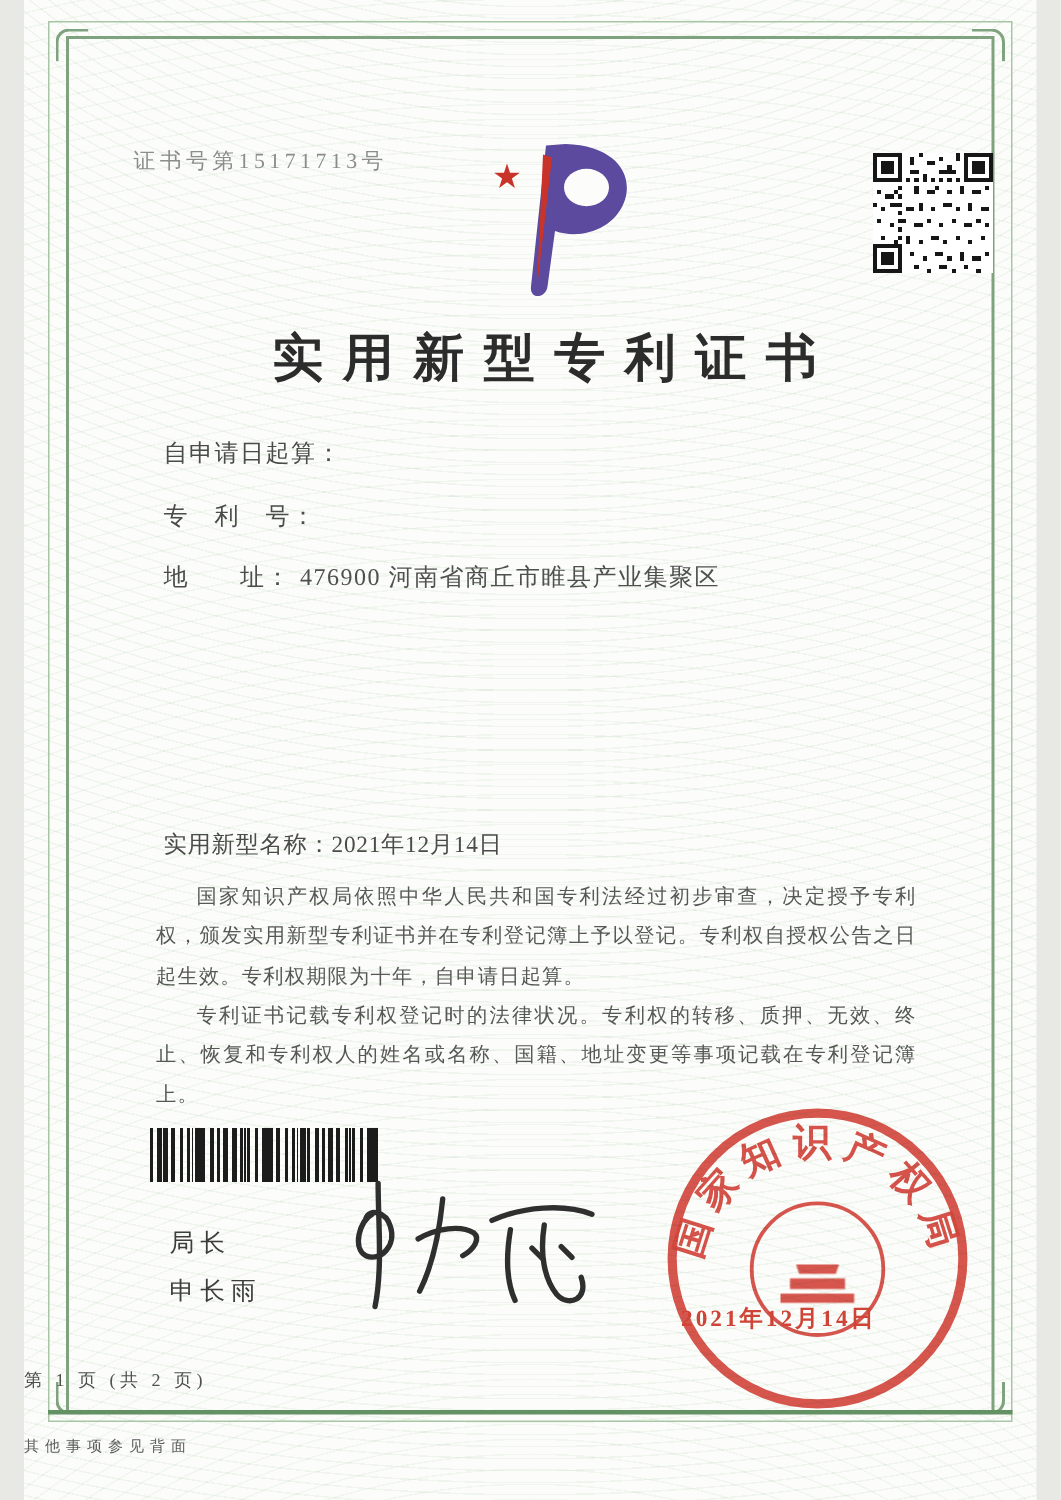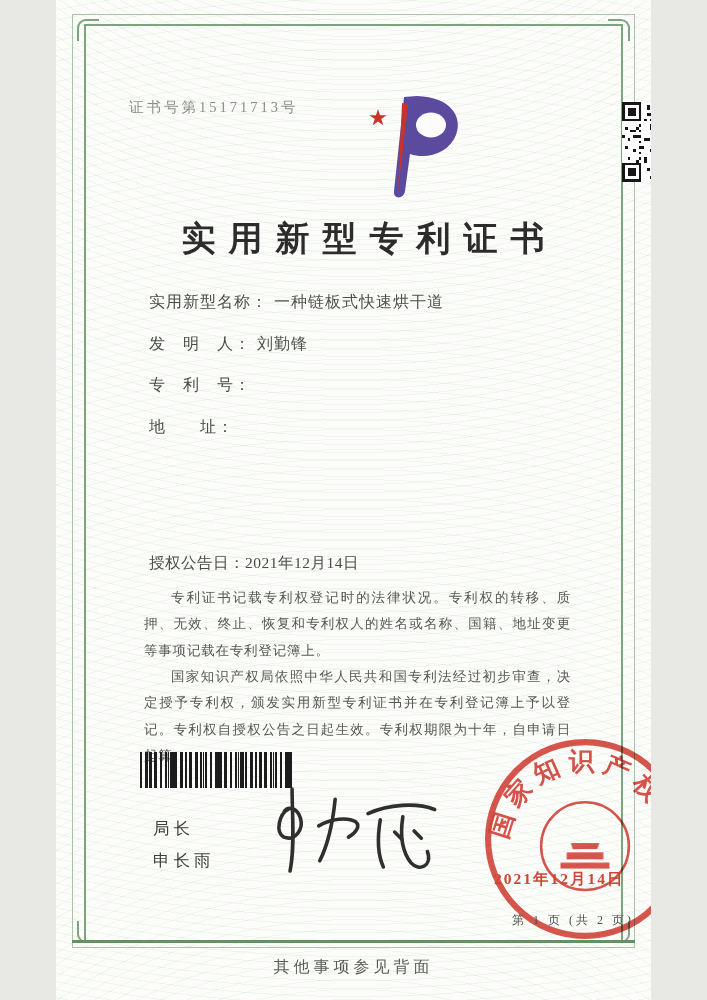--- a/index.html
+++ b/index.html
@@ -1,21 +1,21 @@
 <!DOCTYPE html>
 <html><head>
 <meta charset="utf-8">
 <style>
   * { box-sizing: border-box; margin: 0; padding: 0; }
   html,body { background:#e8e8e4; }
   body { font-family: "Liberation Serif", "DejaVu Serif", serif; }
 
   .page {
     position: relative;
-    width: 595px; height: 1000px;
+    width: 675px; height: 1000px;
     margin: 0 auto;
     overflow: hidden;
     background:
       repeating-radial-gradient(circle at 50% -420px, rgba(130,175,130,0.10) 0 1px, transparent 1px 8px),
       repeating-radial-gradient(circle at 50% 1440px, rgba(130,175,130,0.09) 0 1px, transparent 1px 10px),
       #fcfdfa;
   }
 
   
   .frame-outer { position:absolute; top:14px; left:16px; right:16px; bottom:52px;
@@ -65,24 +65,24 @@
   }
   .director { position:absolute; top:813px; left:97px; font-size:16.5px;
     color:#3c3e3a; letter-spacing:4px; line-height:32px; }
   .signature { position:absolute; top:778px; left:193px; width:200px; height:104px; }
 
   .seal { position:absolute; top:737px; left:427px; width:204px; height:204px;
     mix-blend-mode:multiply; }
   .seal-date { position:absolute; top:869px; left:438px; font-size:15.5px;
     color:#ce4437; letter-spacing:2px; font-weight:bold; }
 
-  .page-info { position:absolute; top:912px; left:0; right:17px; text-align:right;
+  .page-info { position:absolute; top:912px; left:0; right:4px; text-align:left;
     font-size:12px; letter-spacing:3px; color:#4e504c; }
-  .footer-note { position:absolute; top:957px; left:0; right:0; text-align:center;
-    font-size:16px; letter-spacing:4px; color:#5a5c58; }
+  .footer-note { position:absolute; top:957px; left:0; right:0; text-align:left;
+    font-size:10px; letter-spacing:4px; color:#5a5c58; }
 </style>
 </head>
 <body>
 
 <div class="page">
 
   <div class="frame-outer"></div>
   <div class="frame-inner"></div>
   <div class="corner tl"></div>
   <div class="corner tr"></div>
@@ -201,42 +201,38 @@
           <rect x="22" y="27" width="1" height="1"></rect>
           <rect x="25" y="28" width="1" height="1"></rect>
       </g>
     </svg>
   </span>
 
   <div class="title">实用新型专利证书</div>
 
   <div class="fields">
     <div class="field-row">
-      <span class="field-label">实用新型名称：</span>
-      <span class="field-value">一种链板式快速烘干道</span>
-    </div>
-    <div class="field-row">
-      <span class="field-label">发　明　人：</span>
-      <span class="field-value">刘勤锋</span>
+      <span class="field-label">自申请日起算：</span>
     </div>
     <div class="field-row">
       <span class="field-label">专　利　号：</span>
     </div>
     <div class="field-row">
       <span class="field-label">地　　址：</span>
+      <span class="field-value">476900 河南省商丘市睢县产业集聚区</span>
     </div>
   </div>
 
   <div class="grant-row">
-    <span class="pair"><span>授权公告日：</span><span>2021年12月14日</span></span>
+    <span class="pair"><span>实用新型名称：</span><span>2021年12月14日</span></span>
   </div>
 
   <div class="body-text">
+    <p>国家知识产权局依照中华人民共和国专利法经过初步审查，决定授予专利权，颁发实用新型专利证书并在专利登记簿上予以登记。专利权自授权公告之日起生效。专利权期限为十年，自申请日起算。</p>
     <p>专利证书记载专利权登记时的法律状况。专利权的转移、质押、无效、终止、恢复和专利权人的姓名或名称、国籍、地址变更等事项记载在专利登记簿上。</p>
-    <p>国家知识产权局依照中华人民共和国专利法经过初步审查，决定授予专利权，颁发实用新型专利证书并在专利登记簿上予以登记。专利权自授权公告之日起生效。专利权期限为十年，自申请日起算。</p>
   </div>
 
   <div class="barcode"></div>
 
   <div class="director">
     <div>局长</div>
     <div>申长雨</div>
   </div>
 
   <span class="signature">

